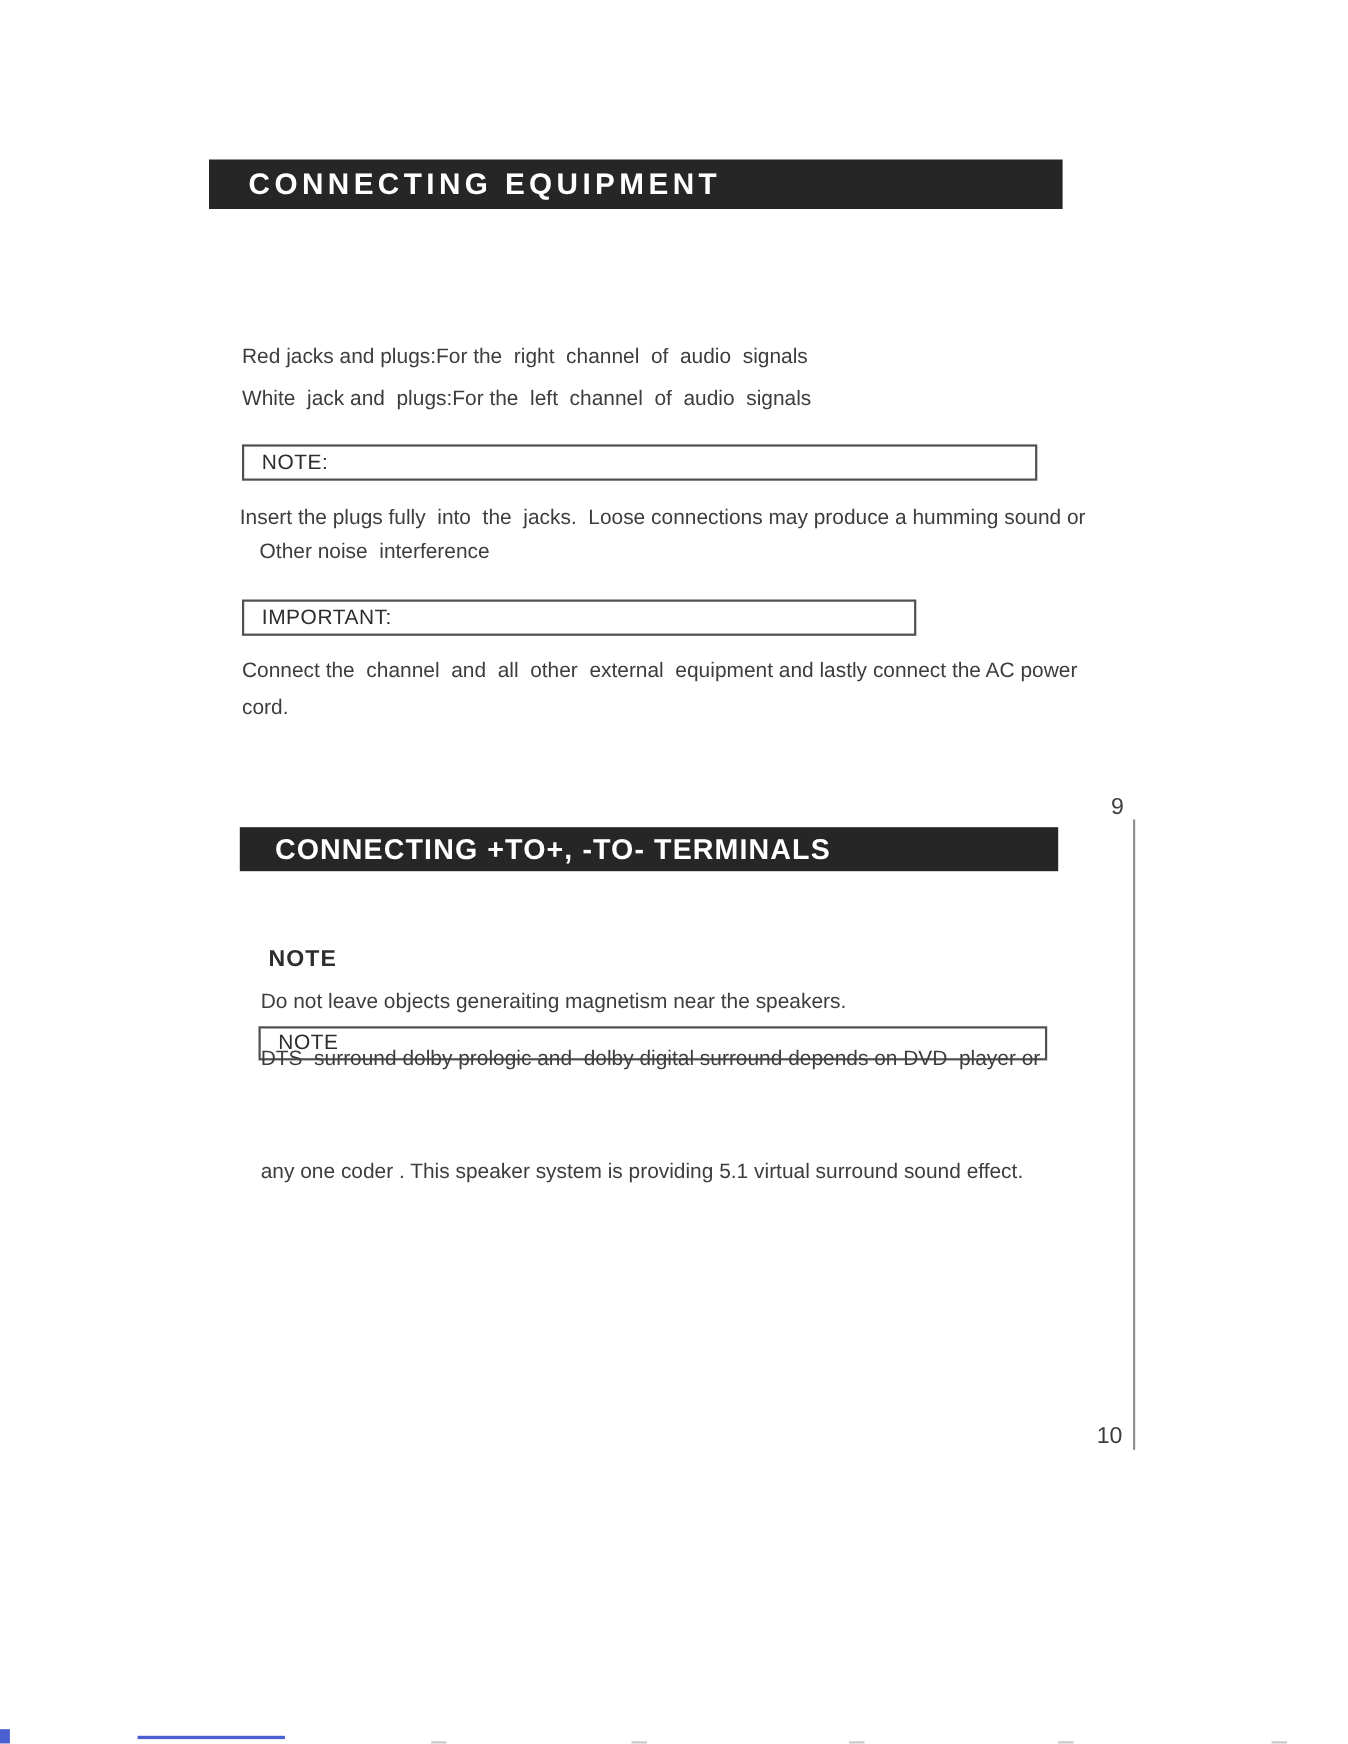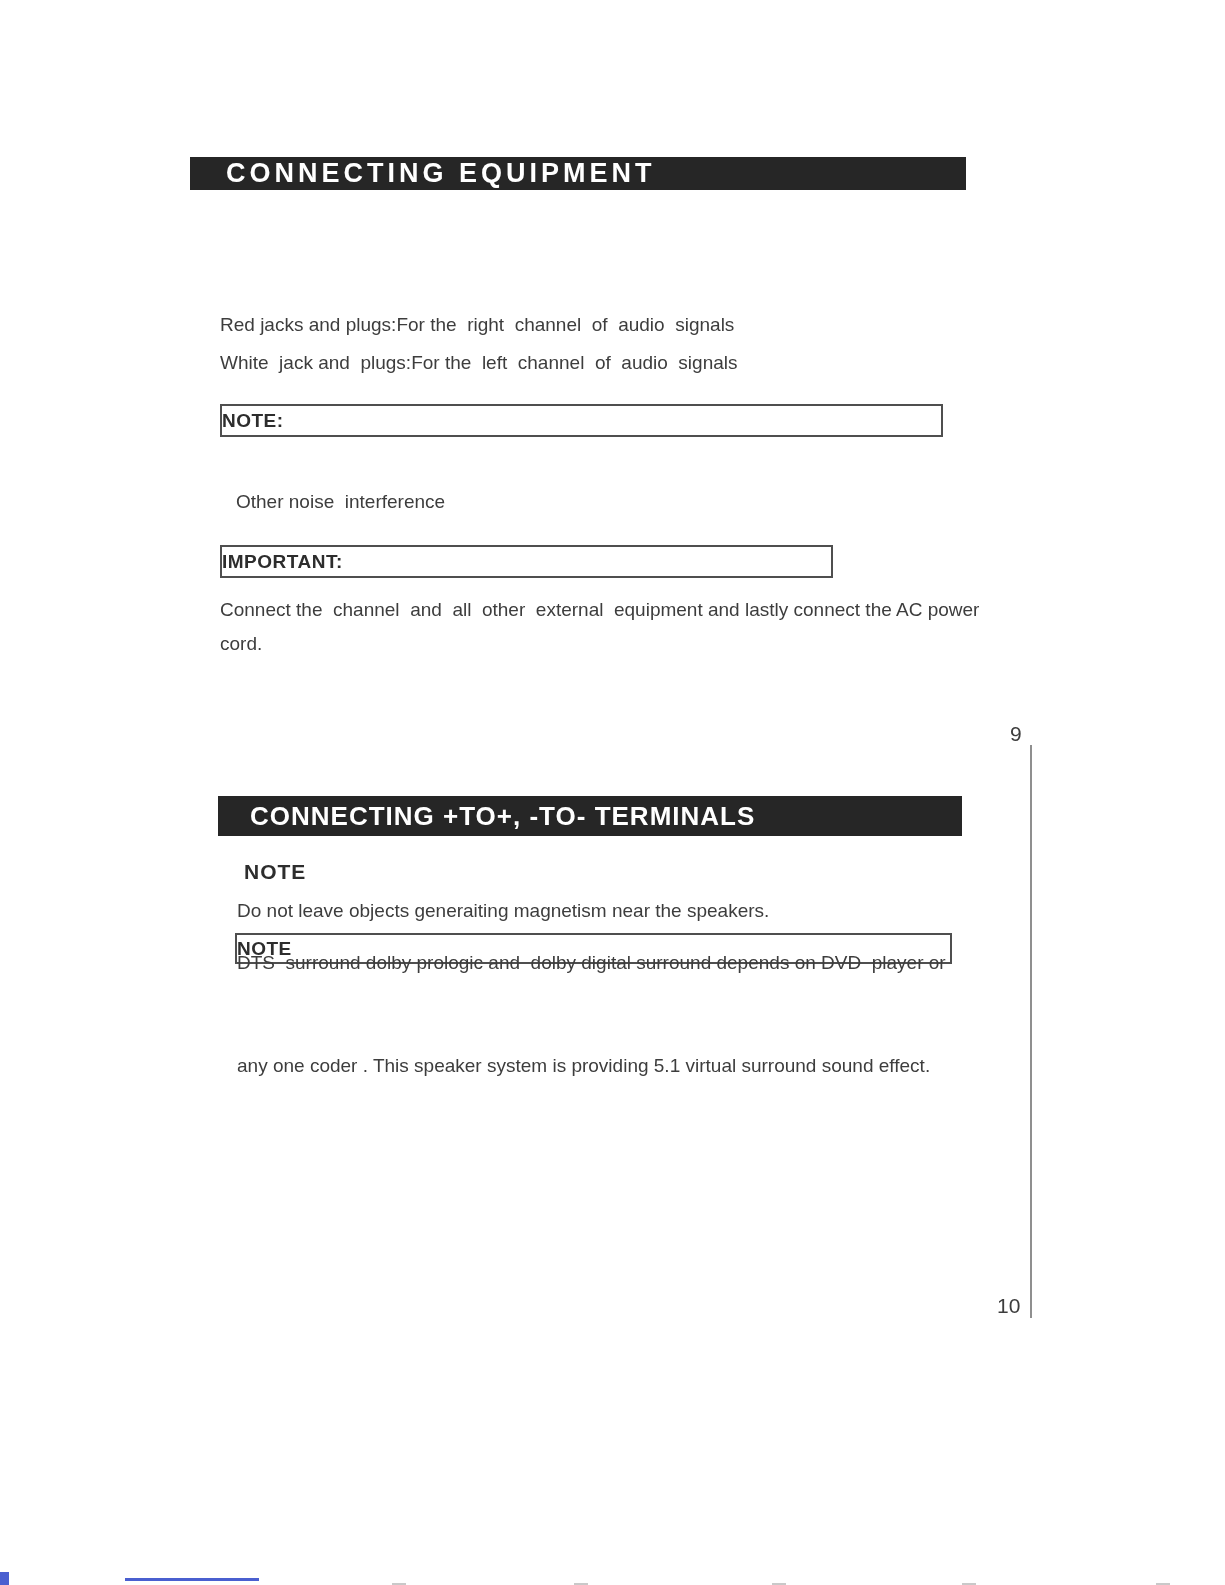--- a/index.html
+++ b/index.html
@@ -23,53 +23,52 @@
     position: absolute;
     background: #262626;
     color: #ffffff;
     font-weight: bold;
     display: flex;
     align-items: center;
     box-sizing: border-box;
   }
   #hdr1 {
     left: 190px; top: 145px;
-    width: 776px; height: 33px;
+    width: 776px; height: 45px;
     font-size: 27px;
     letter-spacing: 4px;
     padding-left: 36px;
-    margin-top: 12px;
   }
   #hdr2 {
     left: 218px; top: 752px;
     width: 744px; height: 40px;
     font-size: 26px;
     letter-spacing: 1px;
     padding-left: 32px;
-    margin-top: 44px;
   }
   .bodytext {
     position: absolute;
     color: #3d3d3d;
     font-size: 19px;
     white-space: pre;
     line-height: 1.2;
   }
   .notebox {
     position: absolute;
     border: 2px solid #4f4f4f;
     box-sizing: border-box;
     display: flex;
     align-items: center;
     background: #ffffff;
   }
   .notebox .label {
-    font-weight: bold;
+    font-weight: normal;
     color: #2d2d2d;
     font-size: 19px;
+    padding-left: 16px;
     letter-spacing: 0.5px;
   }
   #notebox1 { left: 220px; top: 404px; width: 723px; height: 33px; }
   #importantbox { left: 220px; top: 545px; width: 613px; height: 33px; }
   #notebox2 { left: 235px; top: 933px; width: 717px; height: 31px; }
   .note-heading {
     position: absolute;
     font-weight: bold;
     color: #2d2d2d;
     font-size: 21px;
@@ -105,20 +104,21 @@
     <span>CONNECTING  EQUIPMENT</span>
   </div>
 
   <div class="bodytext" style="left:220px; top:352px;">White  jack and  plugs:For the  left  channel  of  audio  signals</div>
   <div class="bodytext" style="left:220px; top:314px;">Red jacks and plugs:For the  right  channel  of  audio  signals</div>
 
   <div id="notebox1" class="notebox">
     <span class="label">NOTE:</span>
   </div>
 
+  <div class="bodytext" style="left:218px; top:460px;">Insert the plugs fully  into  the  jacks.  Loose connections may produce a humming sound or</div>
   <div class="bodytext" style="left:236px; top:491px;">Other noise  interference</div>
 
   <div id="importantbox" class="notebox">
     <span class="label">IMPORTANT:</span>
   </div>
 
   <div class="bodytext" style="left:220px; top:599px;">Connect the  channel  and  all  other  external  equipment and lastly connect the AC power</div>
   <div class="bodytext" style="left:220px; top:633px;">cord.</div>
 
   <div class="page-number" style="left:1010px; top:722px;">9</div>

